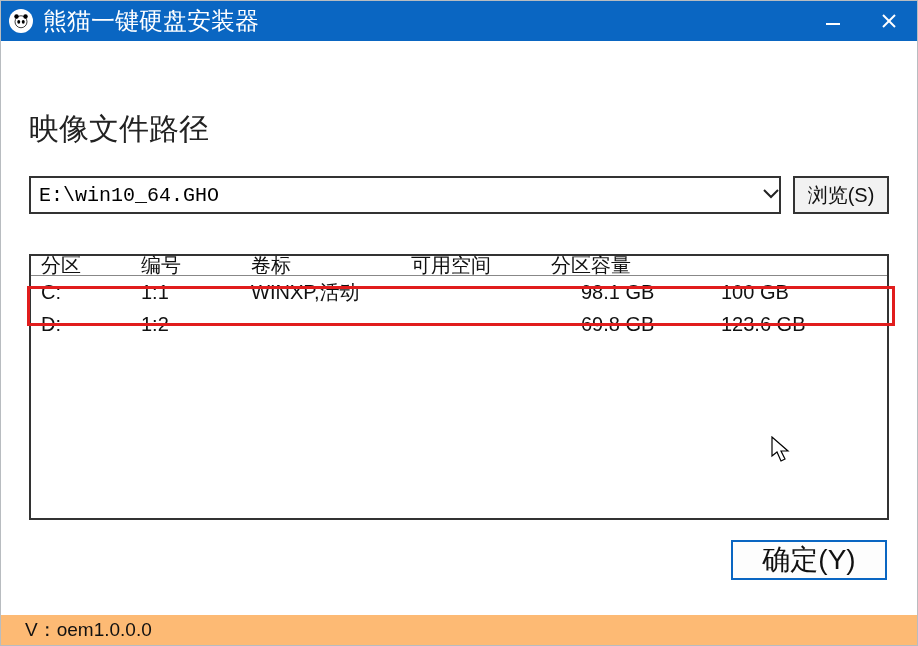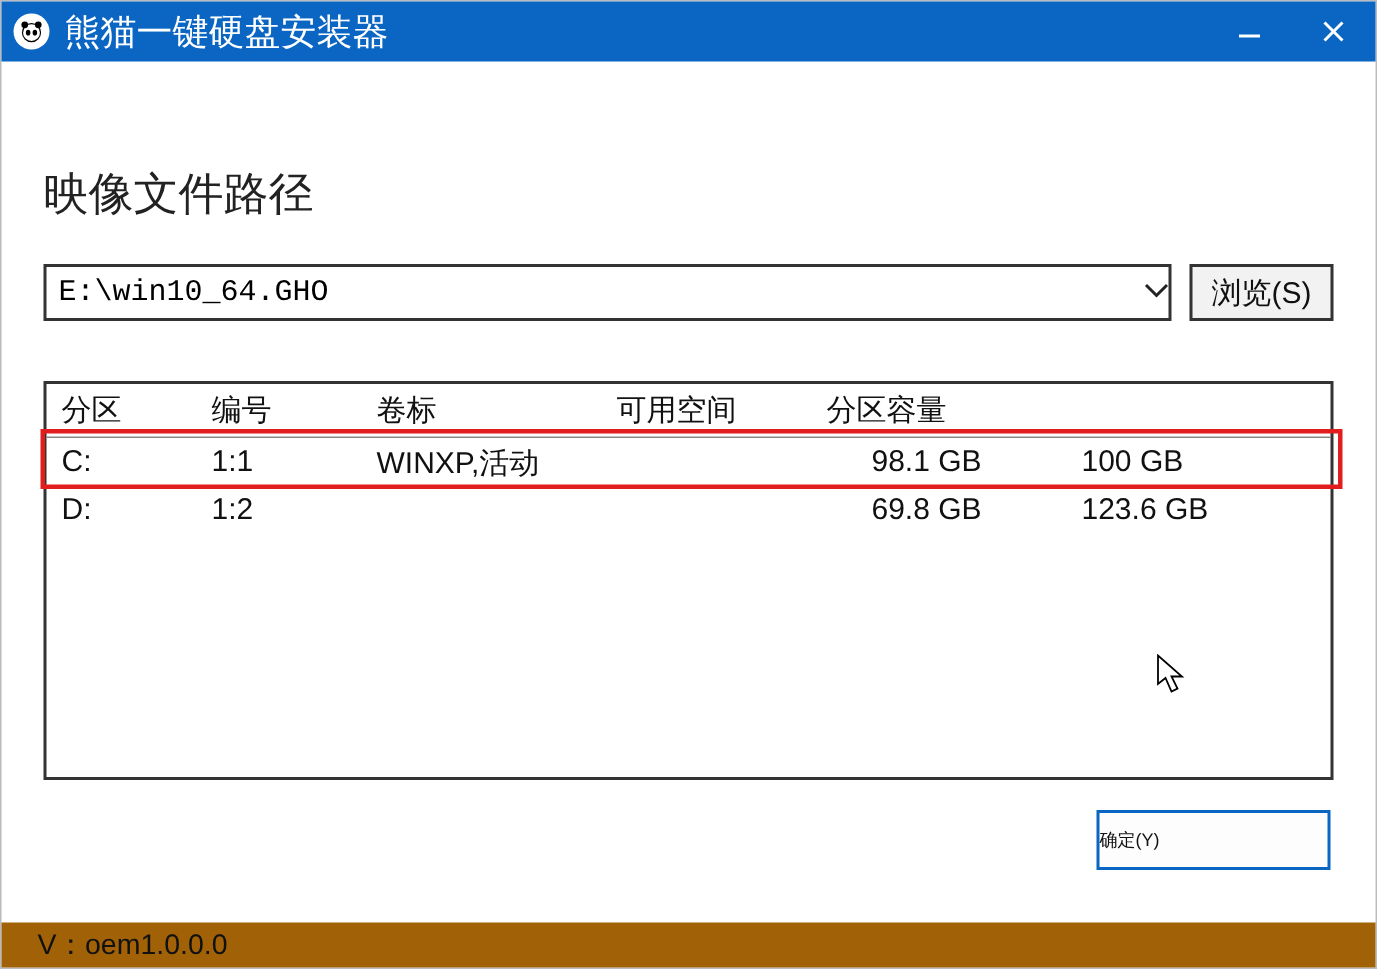--- a/index.html
+++ b/index.html
@@ -88,21 +88,21 @@
     position: relative;
     background: #fff;
   }
   .thead, .trow {
     display: flex;
     align-items: center;
     font-size: 20px;
     color: #111;
   }
   .thead {
-    height: 36px;
+    height: 20px;
     border-bottom: 1px solid #888;
     font-weight: 500;
   }
   .trow {
     height: 32px;
   }
   .col-part { width: 110px; padding-left: 10px; }
   .col-idx  { width: 110px; }
   .col-type { width: 170px; }
   .col-vol  { width: 160px; }
@@ -116,32 +116,32 @@
   .ok-row {
     display: flex;
     justify-content: flex-end;
     margin-top: 20px;
     padding-right: 2px;
   }
   .ok-btn {
     width: 156px; height: 40px;
     border: 2px solid #0a66c2;
     background: #fdfdfd;
-    display: flex; align-items: center; justify-content: flex-start;
-    font-size: 12px; color: #111;
+    display: flex; align-items: center; justify-content: center;
+    font-size: 28px; color: #111;
   }
   .footer {
     height: 30px;
     display: flex;
     align-items: center;
     font-size: 19px;
     color: #111;
     padding-left: 24px;
     gap: 28px;
-    background: #a16207;
+    background: #fdba74;
   }
   .cursor {
     position: absolute;
     width: 20px; height: 28px;
     pointer-events: none;
   }
 </style>
 </head>
 <body>
 

